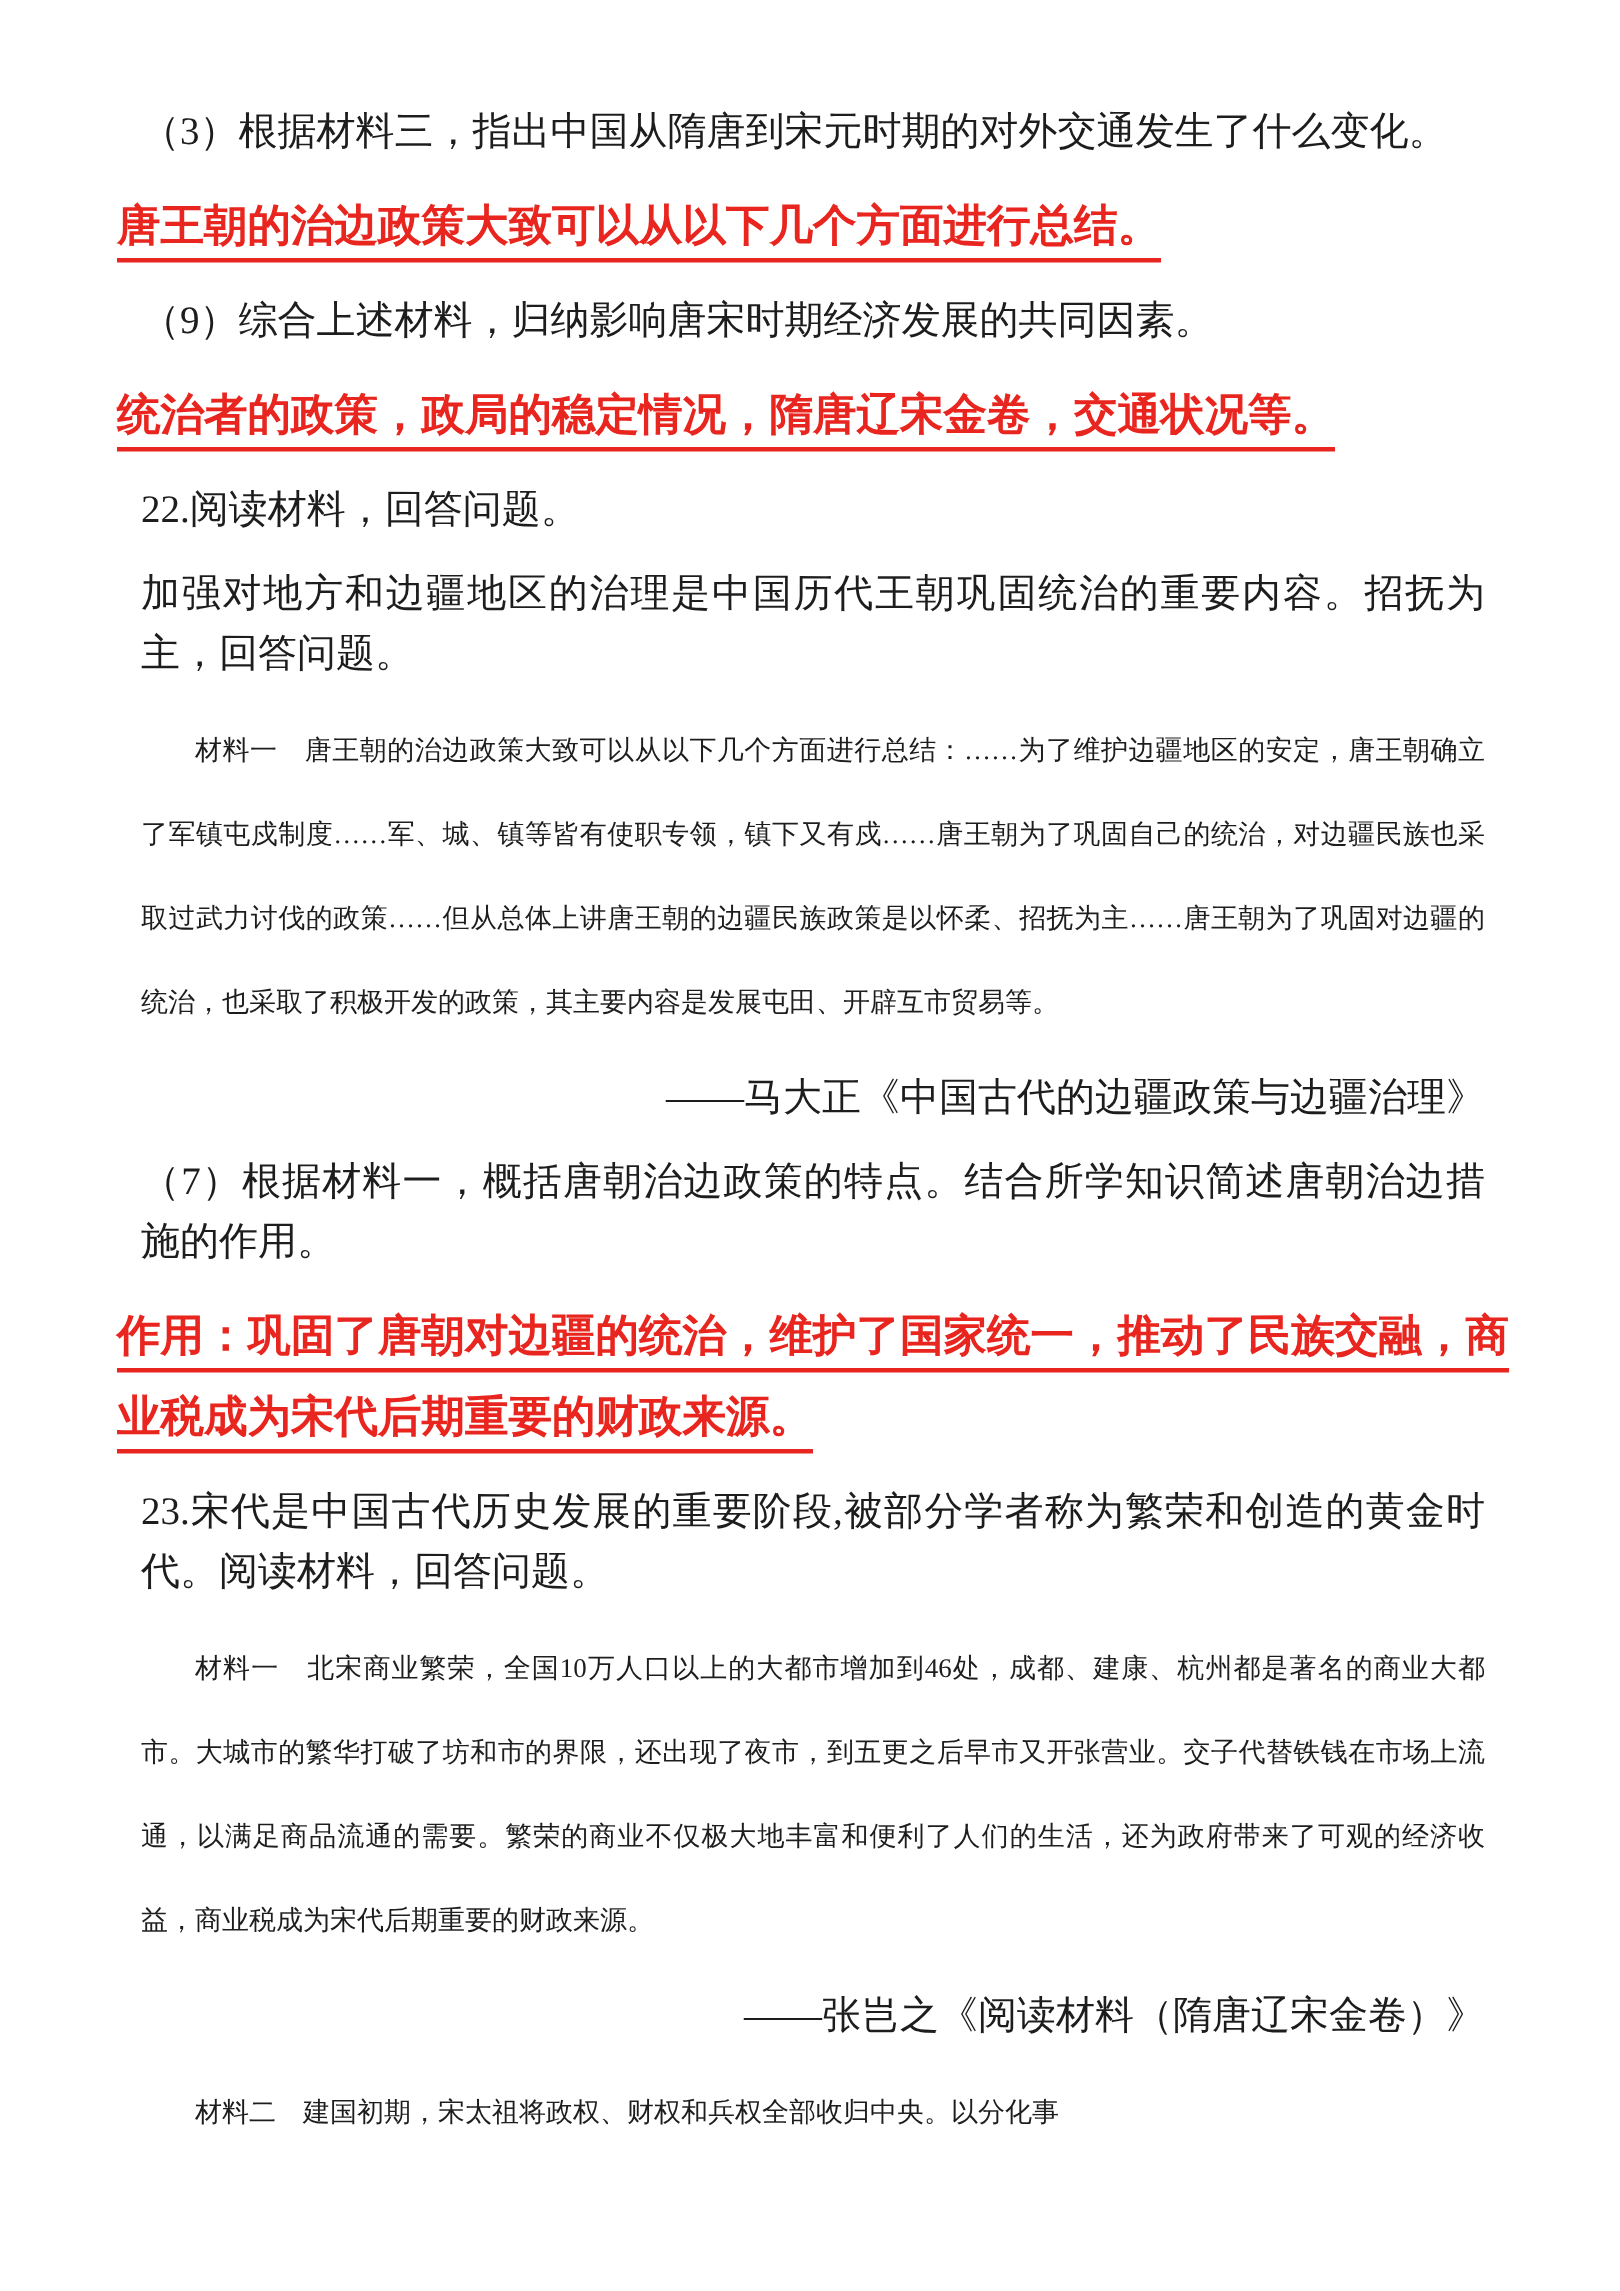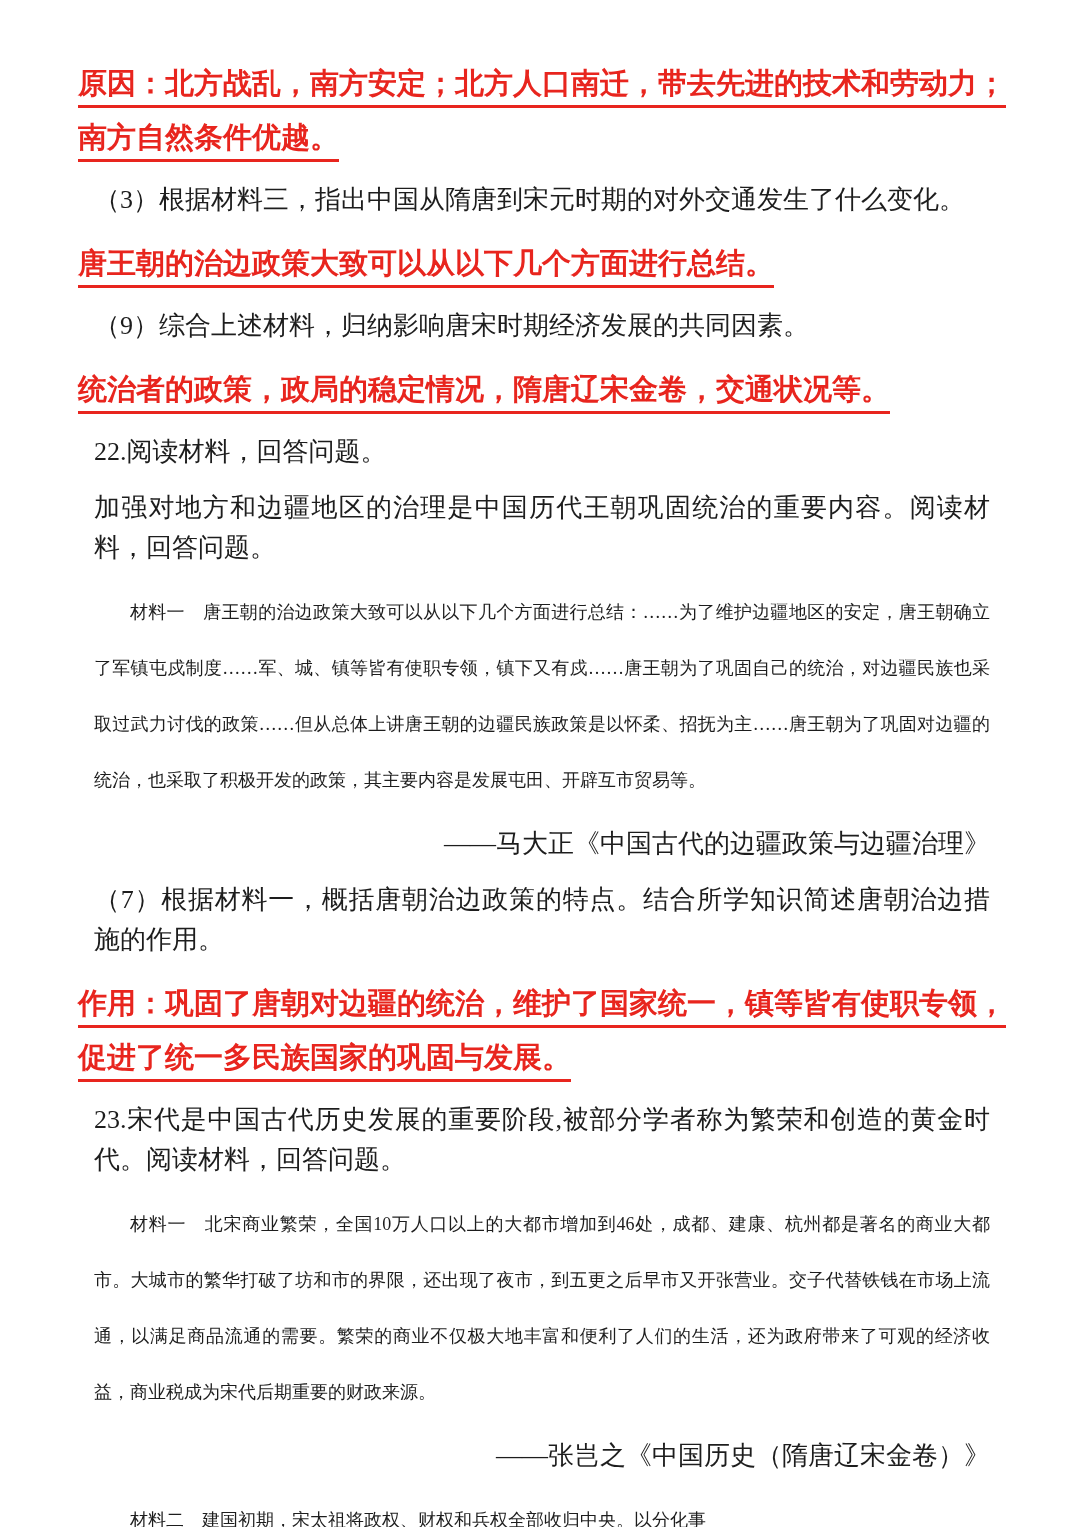--- a/index.html
+++ b/index.html
@@ -57,31 +57,30 @@
     text-decoration-color: var(--answer-color, #e8251e);
     text-decoration-thickness: 3px;
     text-underline-offset: 12px;
   }
 </style>
 </head>
 <body style="color: rgb(29, 29, 29); background: rgb(255, 255, 255);">
 
 <div class="page">
 
-  <p class="answer">原因：北方战乱，南方安定；北方人口南迁，带去先进的技术和劳动力；南方自然条件优越。</p>
   <p class="q">（3）根据材料三，指出中国从隋唐到宋元时期的对外交通发生了什么变化。</p>
   <p class="answer">唐王朝的治边政策大致可以从以下几个方面进行总结。</p>
   <p class="q">（9）综合上述材料，归纳影响唐宋时期经济发展的共同因素。</p>
   <p class="answer">统治者的政策，政局的稳定情况，隋唐辽宋金卷，交通状况等。</p>
 
   <p class="q">22.阅读材料，回答问题。</p>
-  <p class="q">加强对地方和边疆地区的治理是中国历代王朝巩固统治的重要内容。阅读材料，回答问题。</p>
+  <p class="q">加强对地方和边疆地区的治理是中国历代王朝巩固统治的重要内容。招抚为主，回答问题。</p>
   <p class="material">材料一　唐王朝的治边政策大致可以从以下几个方面进行总结：……为了维护边疆地区的安定，唐王朝确立了军镇屯戍制度……军、城、镇等皆有使职专领，镇下又有戍……唐王朝为了巩固自己的统治，对边疆民族也采取过武力讨伐的政策……但从总体上讲唐王朝的边疆民族政策是以怀柔、招抚为主……唐王朝为了巩固对边疆的统治，也采取了积极开发的政策，其主要内容是发展屯田、开辟互市贸易等。</p>
   <p class="attribution">——马大正《中国古代的边疆政策与边疆治理》</p>
   <p class="q">（7）根据材料一，概括唐朝治边政策的特点。结合所学知识简述唐朝治边措施的作用。</p>
-  <p class="answer">作用：巩固了唐朝对边疆的统治，维护了国家统一，镇等皆有使职专领，促进了统一多民族国家的巩固与发展。</p>
+  <p class="answer">作用：巩固了唐朝对边疆的统治，维护了国家统一，推动了民族交融，商业税成为宋代后期重要的财政来源。</p>
 
   <p class="q">23.宋代是中国古代历史发展的重要阶段,被部分学者称为繁荣和创造的黄金时代。阅读材料，回答问题。</p>
   <p class="material">材料一　北宋商业繁荣，全国10万人口以上的大都市增加到46处，成都、建康、杭州都是著名的商业大都市。大城市的繁华打破了坊和市的界限，还出现了夜市，到五更之后早市又开张营业。交子代替铁钱在市场上流通，以满足商品流通的需要。繁荣的商业不仅极大地丰富和便利了人们的生活，还为政府带来了可观的经济收益，商业税成为宋代后期重要的财政来源。</p>
-  <p class="attribution">——张岂之《中国历史（隋唐辽宋金卷）》</p>
+  <p class="attribution">——张岂之《阅读材料（隋唐辽宋金卷）》</p>
   <p class="material">材料二　建国初期，宋太祖将政权、财权和兵权全部收归中央。以分化事</p>
 
 </div>
 
 </body></html>

